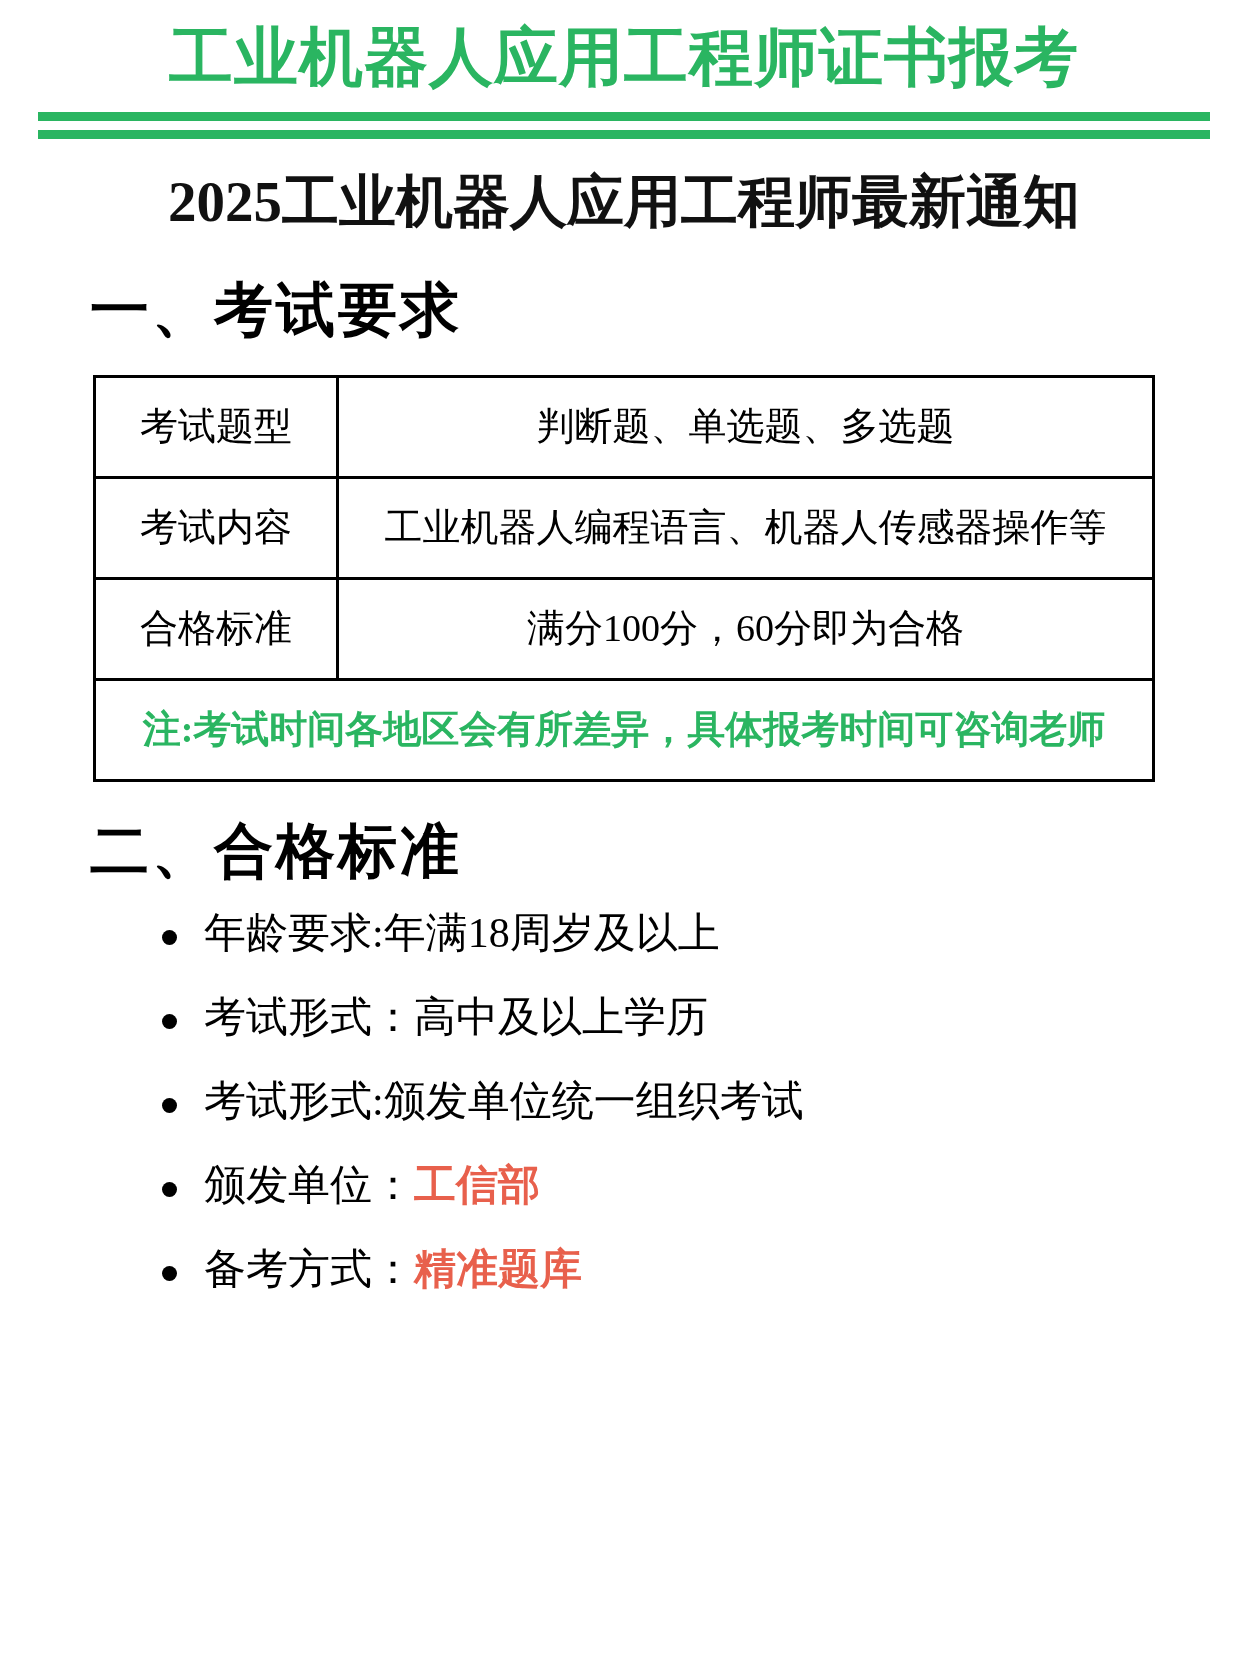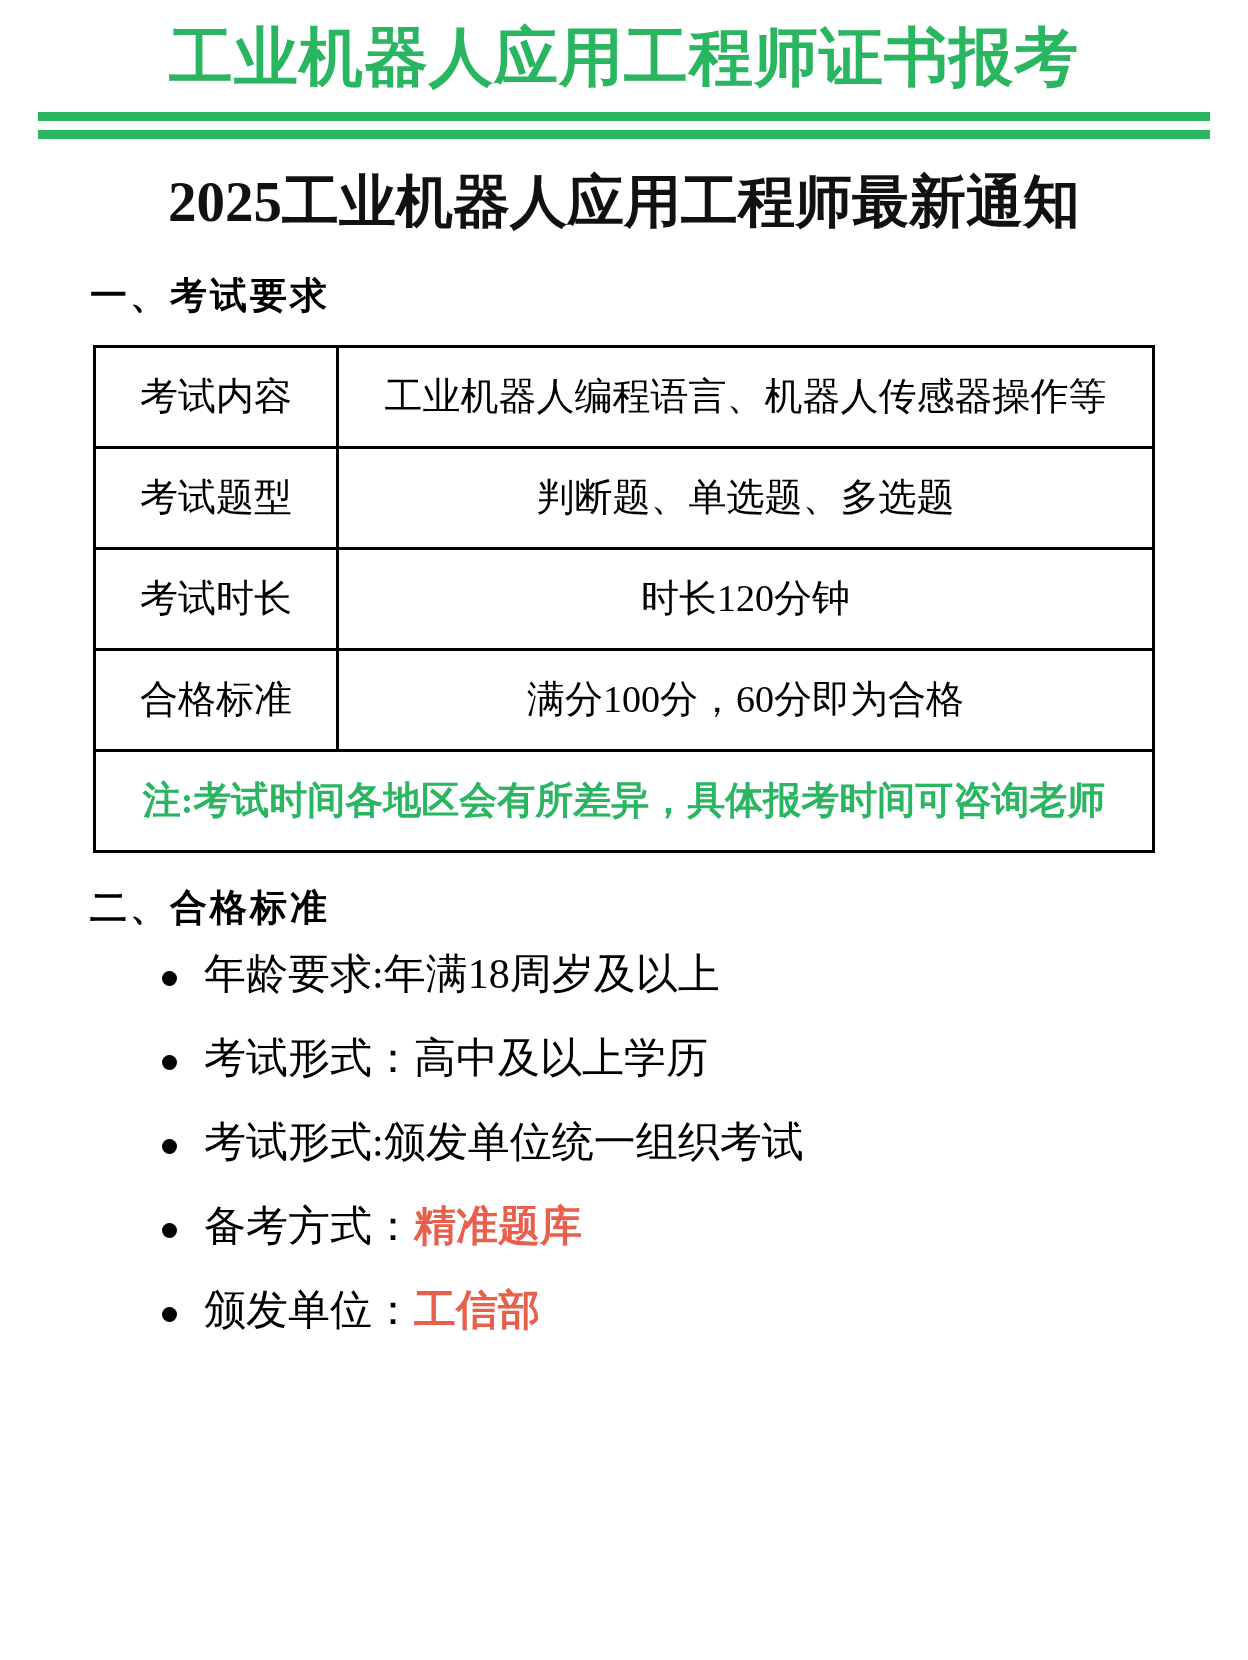--- a/index.html
+++ b/index.html
@@ -53,21 +53,21 @@
     font-size: 57px;
     font-weight: bold;
     color: #111111;
     letter-spacing: 0px;
     white-space: nowrap;
   }
 
   
   .section-heading {
     margin: 30px 0 0 52px;
-    font-size: 37px;
+    font-size: 59px;
     font-weight: bold;
     color: #000000;
     letter-spacing: 3px;
   }
 
   
   .table-wrap {
     margin: 24px 55px 0 55px;
   }
   table.req-table {
@@ -138,30 +138,26 @@
   </div>
 
   <div class="sub-title">2025工业机器人应用工程师最新通知</div>
 
   <div class="section-heading">一、考试要求</div>
 
   <div class="table-wrap">
     <table class="req-table">
       <tbody>
         <tr>
-          <td class="label-cell">考试内容</td>
-          <td>工业机器人编程语言、机器人传感器操作等</td>
-        </tr>
-        <tr>
           <td class="label-cell">考试题型</td>
           <td>判断题、单选题、多选题</td>
         </tr>
         <tr>
-          <td class="label-cell">考试时长</td>
-          <td>时长120分钟</td>
+          <td class="label-cell">考试内容</td>
+          <td>工业机器人编程语言、机器人传感器操作等</td>
         </tr>
         <tr>
           <td class="label-cell">合格标准</td>
           <td>满分100分，60分即为合格</td>
         </tr>
         <tr>
           <td class="note-cell" colspan="2">注:考试时间各地区会有所差异，具体报考时间可咨询老师</td>
         </tr>
       </tbody>
     </table>
@@ -173,20 +169,20 @@
     <li>
       <span>年龄要求:年满18周岁及以上</span><span class="highlight"></span>
     </li>
     <li>
       <span>考试形式：高中及以上学历</span><span class="highlight"></span>
     </li>
     <li>
       <span>考试形式:颁发单位统一组织考试</span><span class="highlight"></span>
     </li>
     <li>
-      <span>备考方式：</span><span class="highlight">精准题库</span>
+      <span>颁发单位：</span><span class="highlight">工信部</span>
     </li>
     <li>
-      <span>颁发单位：</span><span class="highlight">工信部</span>
+      <span>备考方式：</span><span class="highlight">精准题库</span>
     </li>
   </ul>
 
 </div>
 
 </body></html>

